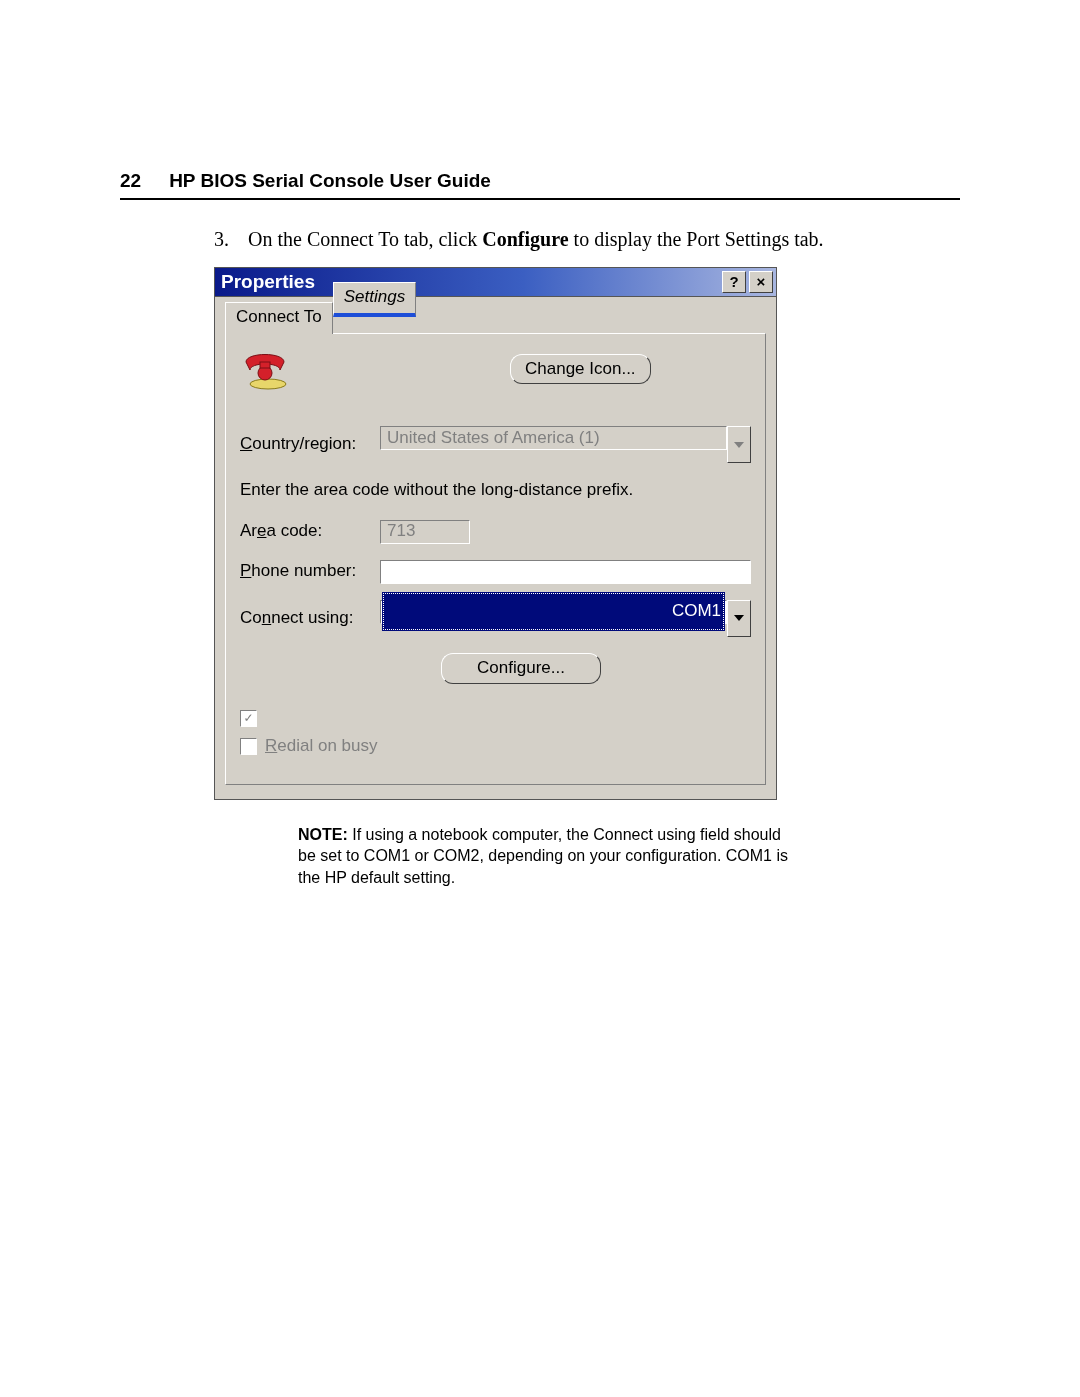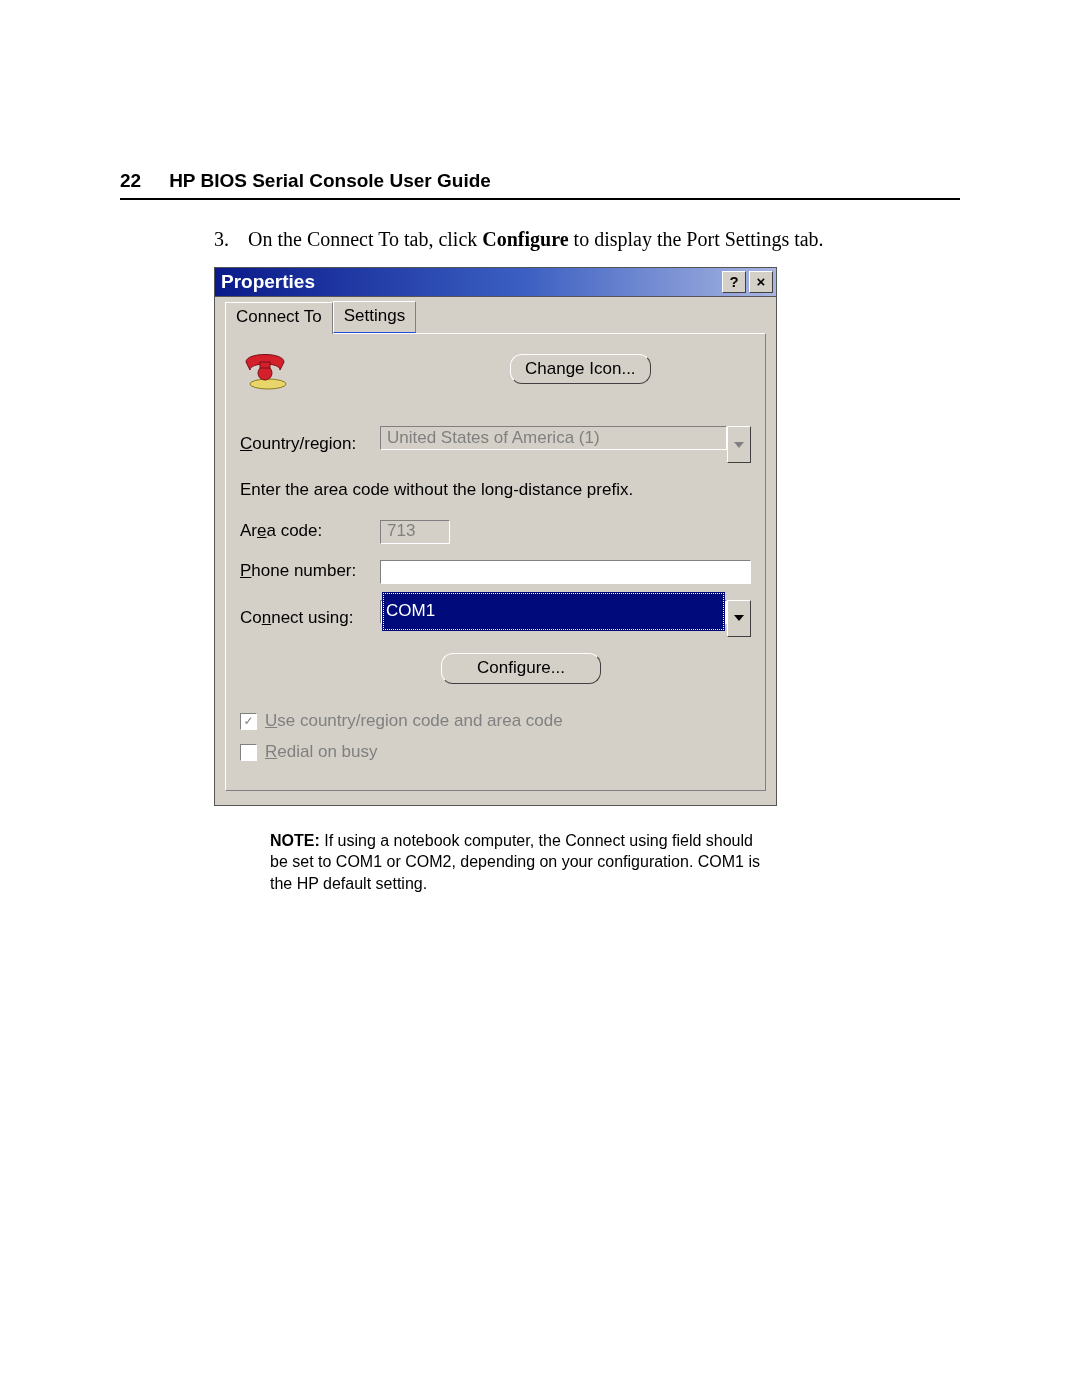--- a/index.html
+++ b/index.html
@@ -35,21 +35,21 @@
     line-height: 1.35;
   }
   .step-line {
     display: flex;
   }
   .step-num {
     width: 34px;
     flex: none;
   }
   .note-block {
-    margin: 24px 0 0 56px;
+    margin: 24px 0 0 84px;
     font-family: Arial, Helvetica, sans-serif;
     font-size: 16px;
     line-height: 1.35;
     max-width: 500px;
   }
   .note-label { font-weight: bold; }
 
   
   .dialog-wrap {
     margin: 14px 0 0 0;
@@ -113,23 +113,24 @@
     border-left: 1px solid #fff;
     border-right: 1px solid #808080;
     position: relative;
     z-index: 2;
   }
   .tab.active {
     padding-bottom: 5px;
     margin-bottom: -1px;
   }
   .tab.inactive {
-    border-bottom: 1px solid #1d4ed8;
-    margin-bottom: 0;
+    border-bottom: 4px solid #1d4ed8;
+    margin-bottom: 16px;
     z-index: 1;
+    font-style: italic;
   }
   .tab-panel {
     border-top: 1px solid #fff;
     border-left: 1px solid #fff;
     border-right: 1px solid #808080;
     border-bottom: 1px solid #808080;
     padding: 14px 14px 18px 14px;
     position: relative;
   }
   .icon-row {
@@ -212,20 +213,21 @@
   }
   .combo-btn.disabled .combo-arrow { border-top-color: #808080; }
   .hint-text { margin-bottom: 18px; }
   .selected-item {
     background: #000a7a;
     color: #fff;
     flex: 1;
     padding: 8px 4px;
     outline: 1px dotted #fff;
     outline-offset: -2px;
+    text-align: right;
   }
   .configure-row {
     display: flex;
     justify-content: flex-end;
     margin: 4px 150px 26px 0;
     align-items: flex-end;
   }
   .check-row {
     display: flex;
     align-items: center;
@@ -313,21 +315,21 @@
                 </div>
             </div>
           </div>
 
           <div class="hint-text">Enter the area code without the long-distance prefix.</div>
 
           <div class="form-row">
             <div class="form-label">
               <span>Ar</span><span class="acc">e</span><span>a code:</span>
             </div>
-            <div class="sunken disabled" style="width:70px">713</div>
+            <div class="sunken disabled" style="width:90px">713</div>
           </div>
 
           <div class="form-row">
             <div class="form-label">
               <span class="acc">P</span><span>hone number:</span>
             </div>
             <div class="sunken" style="flex:1"></div>
           </div>
 
           <div class="form-row">
@@ -345,21 +347,20 @@
           </div>
 
           <div class="configure-row">
             <div class="btn-3d" style="width:130px">
               <span>Configure...</span>
             </div>
           </div>
 
           <div class="check-row">
             <div class="checkbox">✓</div>
-            <span><span class="acc">U</span><span>se country/region code and area code</span></span>
           </div>
           <div class="check-row">
             <div class="checkbox"></div>
             <span><span class="acc">R</span><span>edial on busy</span></span>
           </div>
 
         </div>
 
       </div>
     </div>

